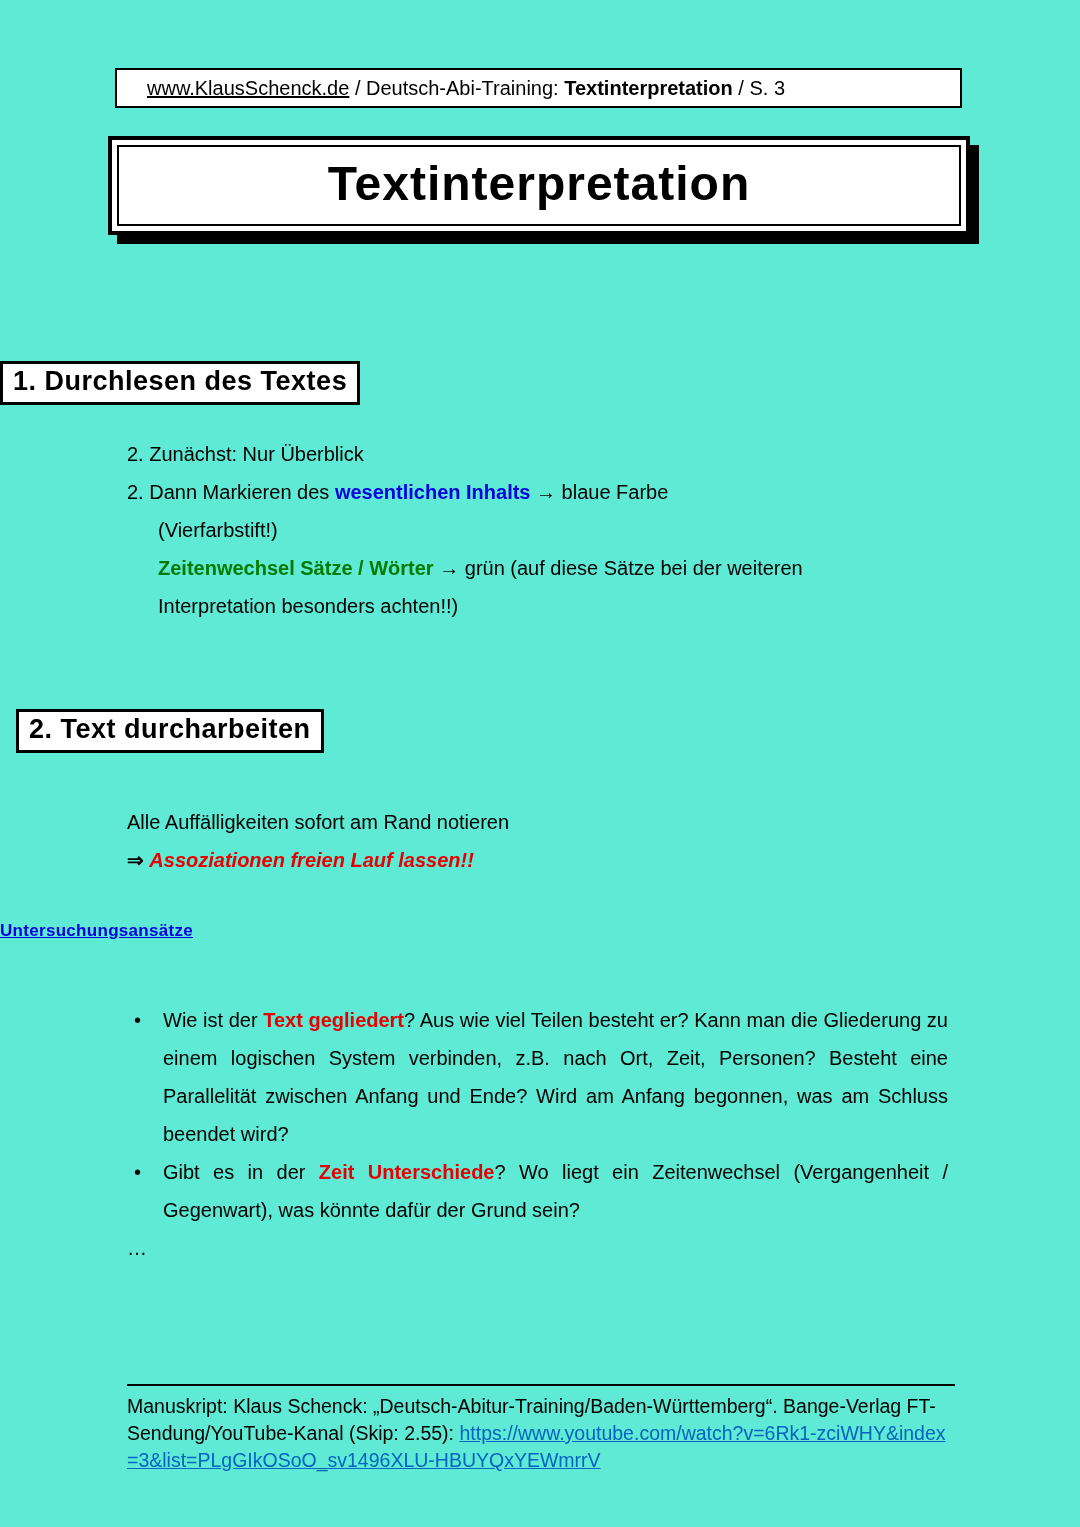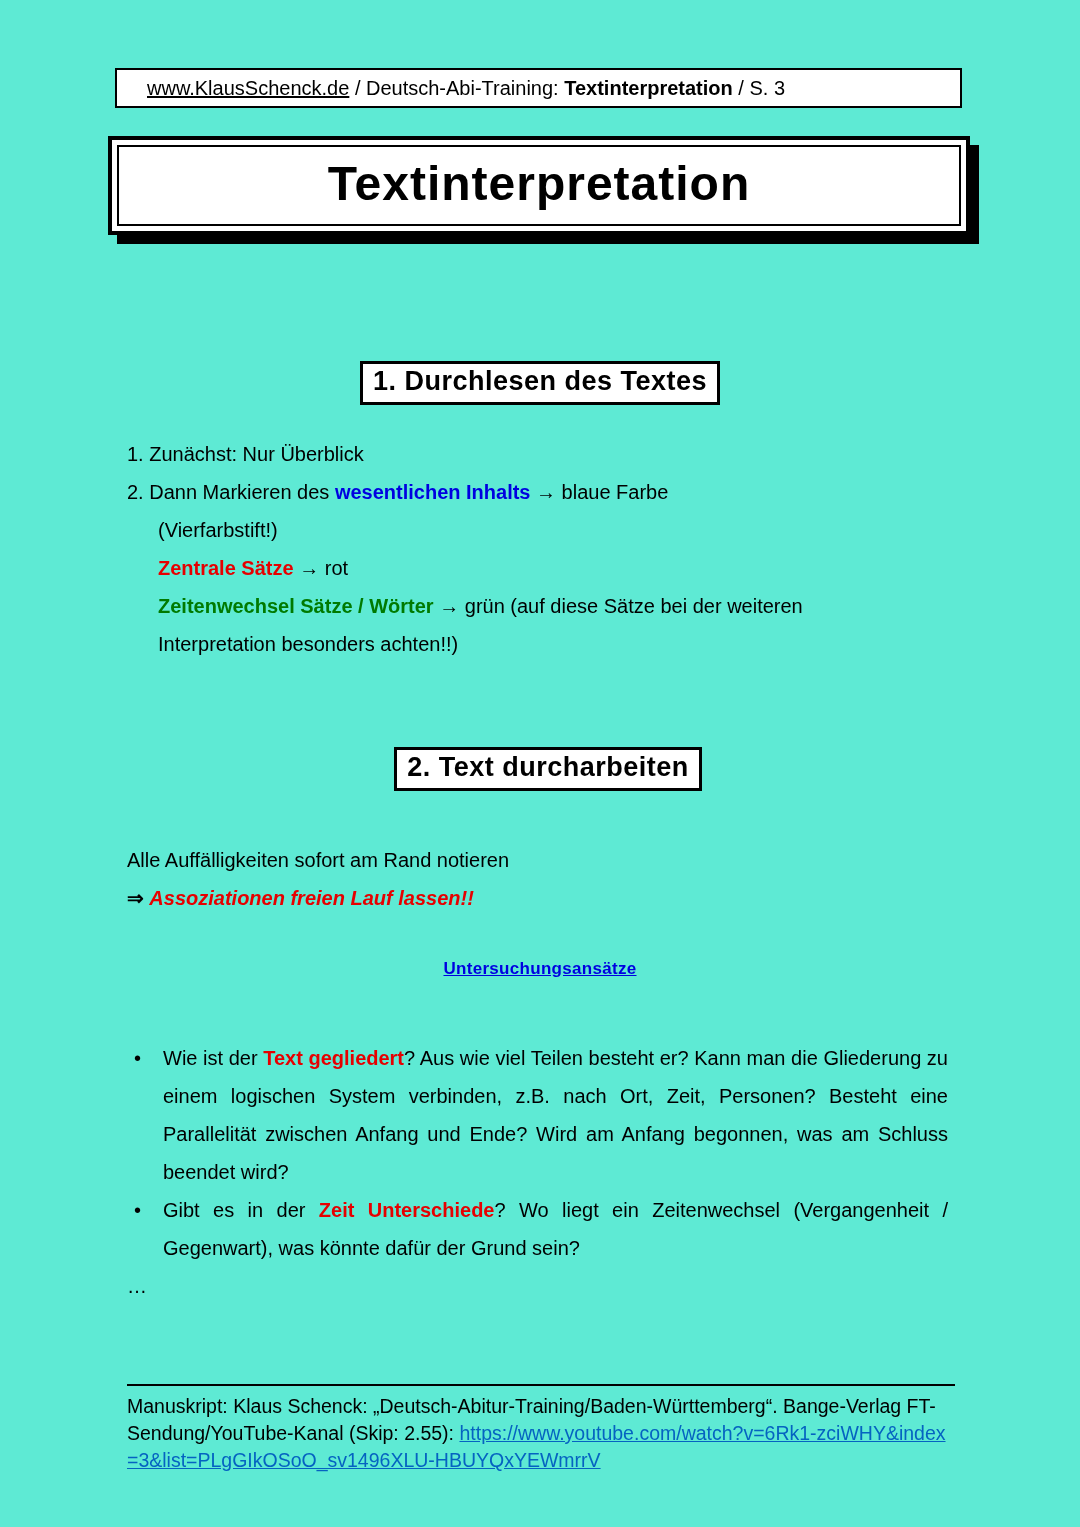--- a/index.html
+++ b/index.html
@@ -40,21 +40,21 @@
     border: 2px solid #000;
     text-align: center;
     padding: 9px 0 13px;
   }
   .title-text {
     font-size: 48px;
     font-weight: 700;
     letter-spacing: 1px;
   }
 
-  .center { text-align: center; }
+  .center { text-align: left; }
 
   .heading-box {
     display: inline-block;
     border: 3px solid #000;
     padding: 2px 10px 5px;
     font-size: 27px;
     font-weight: 700;
     letter-spacing: 0.5px;
     background: #fff;
   }
@@ -135,24 +135,23 @@
     <div class="title-inner">
       <span class="title-text">Textinterpretation</span>
     </div>
   </div>
 
   <div class="center center-h1">
     <span class="heading-box">1. Durchlesen des Textes</span>
   </div>
 
   <div class="list-block body-size">
-    <div>1. Zunächst: Nur Überblick</div>
+    <div>2. Zunächst: Nur Überblick</div>
     <div><span>2. Dann Markieren des </span><span class="seg-blue-bold">wesentlichen Inhalts</span><span> → blaue Farbe</span></div>
     <div class="sub-indent">(Vierfarbstift!)</div>
-    <div class="sub-indent"><span class="seg-red-bold">Zentrale Sätze</span><span> → rot</span></div>
     <div class="sub-indent sub-wrap"><span class="seg-green-bold">Zeitenwechsel Sätze / Wörter</span><span> → grün (auf diese Sätze bei der weiteren Interpretation besonders achten!!)</span></div>
   </div>
 
   <div class="center center-h2">
     <span class="heading-box">2. Text durcharbeiten</span>
   </div>
 
   <div class="para-block body-size">
     <div>Alle Auffälligkeiten sofort am Rand notieren</div>
     <div><span class="seg-bold">⇒ </span><span class="seg-red-bold-italic">Assoziationen freien Lauf lassen!!</span></div>

